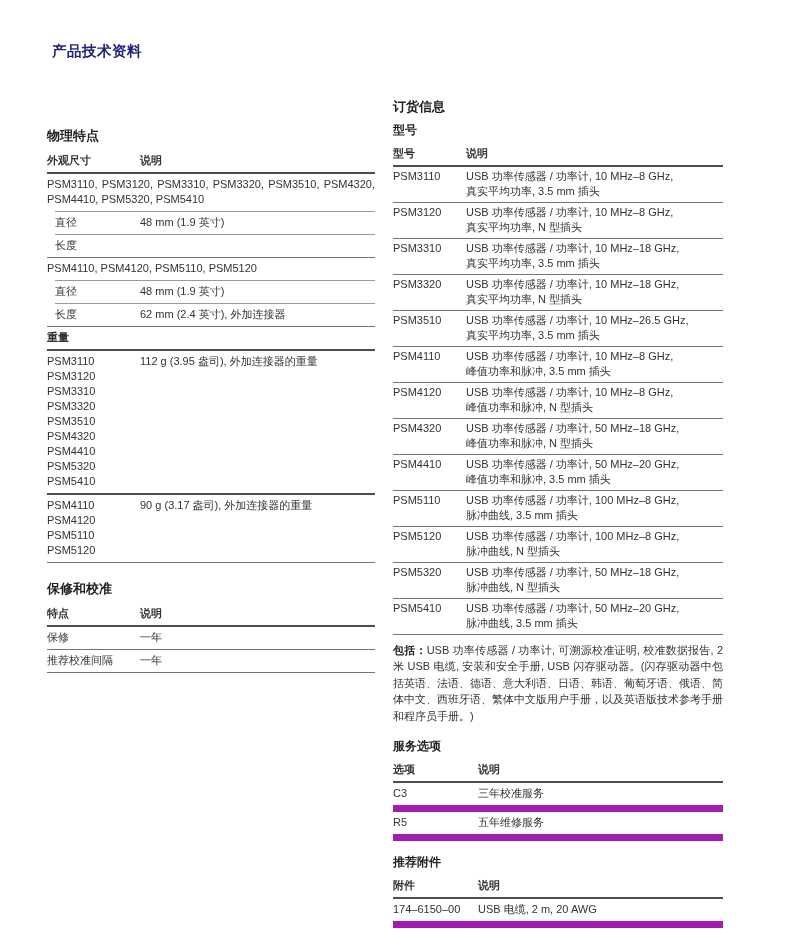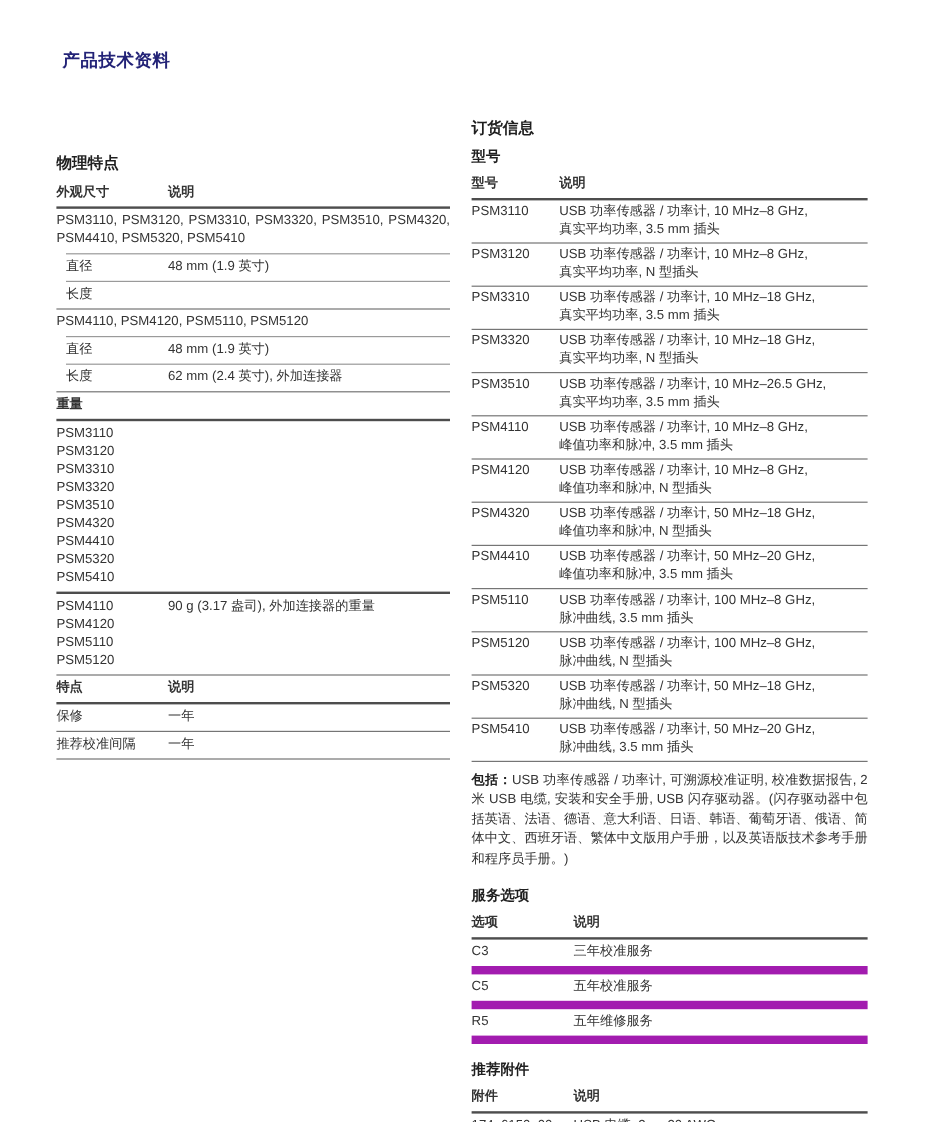--- a/index.html
+++ b/index.html
@@ -101,33 +101,35 @@
     <div class="wrow">
       <div class="c1 models">PSM3110
 PSM3120
 PSM3310
 PSM3320
 PSM3510
 PSM4320
 PSM4410
 PSM5320
 PSM5410</div>
+      <div class="c2">112 g (3.95 盎司), 外加连接器的重量</div>
     </div>
     <div class="rule-dark">
       <div class="wrow">
         <div class="c1 models">PSM4110
 PSM4120
 PSM5110
 PSM5120</div>
         <div class="c2">90 g (3.17 盎司), 外加连接器的重量</div>
       </div>
     </div>
     <div class="t-bottom"></div>
   </div>
 
+  <div class="sec-heading" style="margin-top:18px;">保修和校准</div>
 
   <div class="wtable">
     <div class="thead">
       <div class="c1">特点</div>
       <div class="c2">说明</div>
     </div>
     <div class="trow">
       <div class="c1">保修</div>
       <div class="c2">一年</div>
     </div>
@@ -248,24 +250,20 @@
   <div class="stable">
     <div class="thead">
       <div class="c1">选项</div>
       <div class="c2">说明</div>
     </div>
     <div class="trow">
       <div class="c1">C3</div>
       <div class="c2">三年校准服务</div>
     </div>
     <div class="trow">
-      <div class="c1">C5</div>
-      <div class="c2">五年校准服务</div>
-    </div>
-    <div class="trow">
       <div class="c1">R5</div>
       <div class="c2">五年维修服务</div>
     </div>
   </div>
 
   <div class="sub-heading" style="margin-top:14px;">推荐附件</div>
   <div class="stable">
     <div class="thead">
       <div class="c1">附件</div>
       <div class="c2">说明</div>

